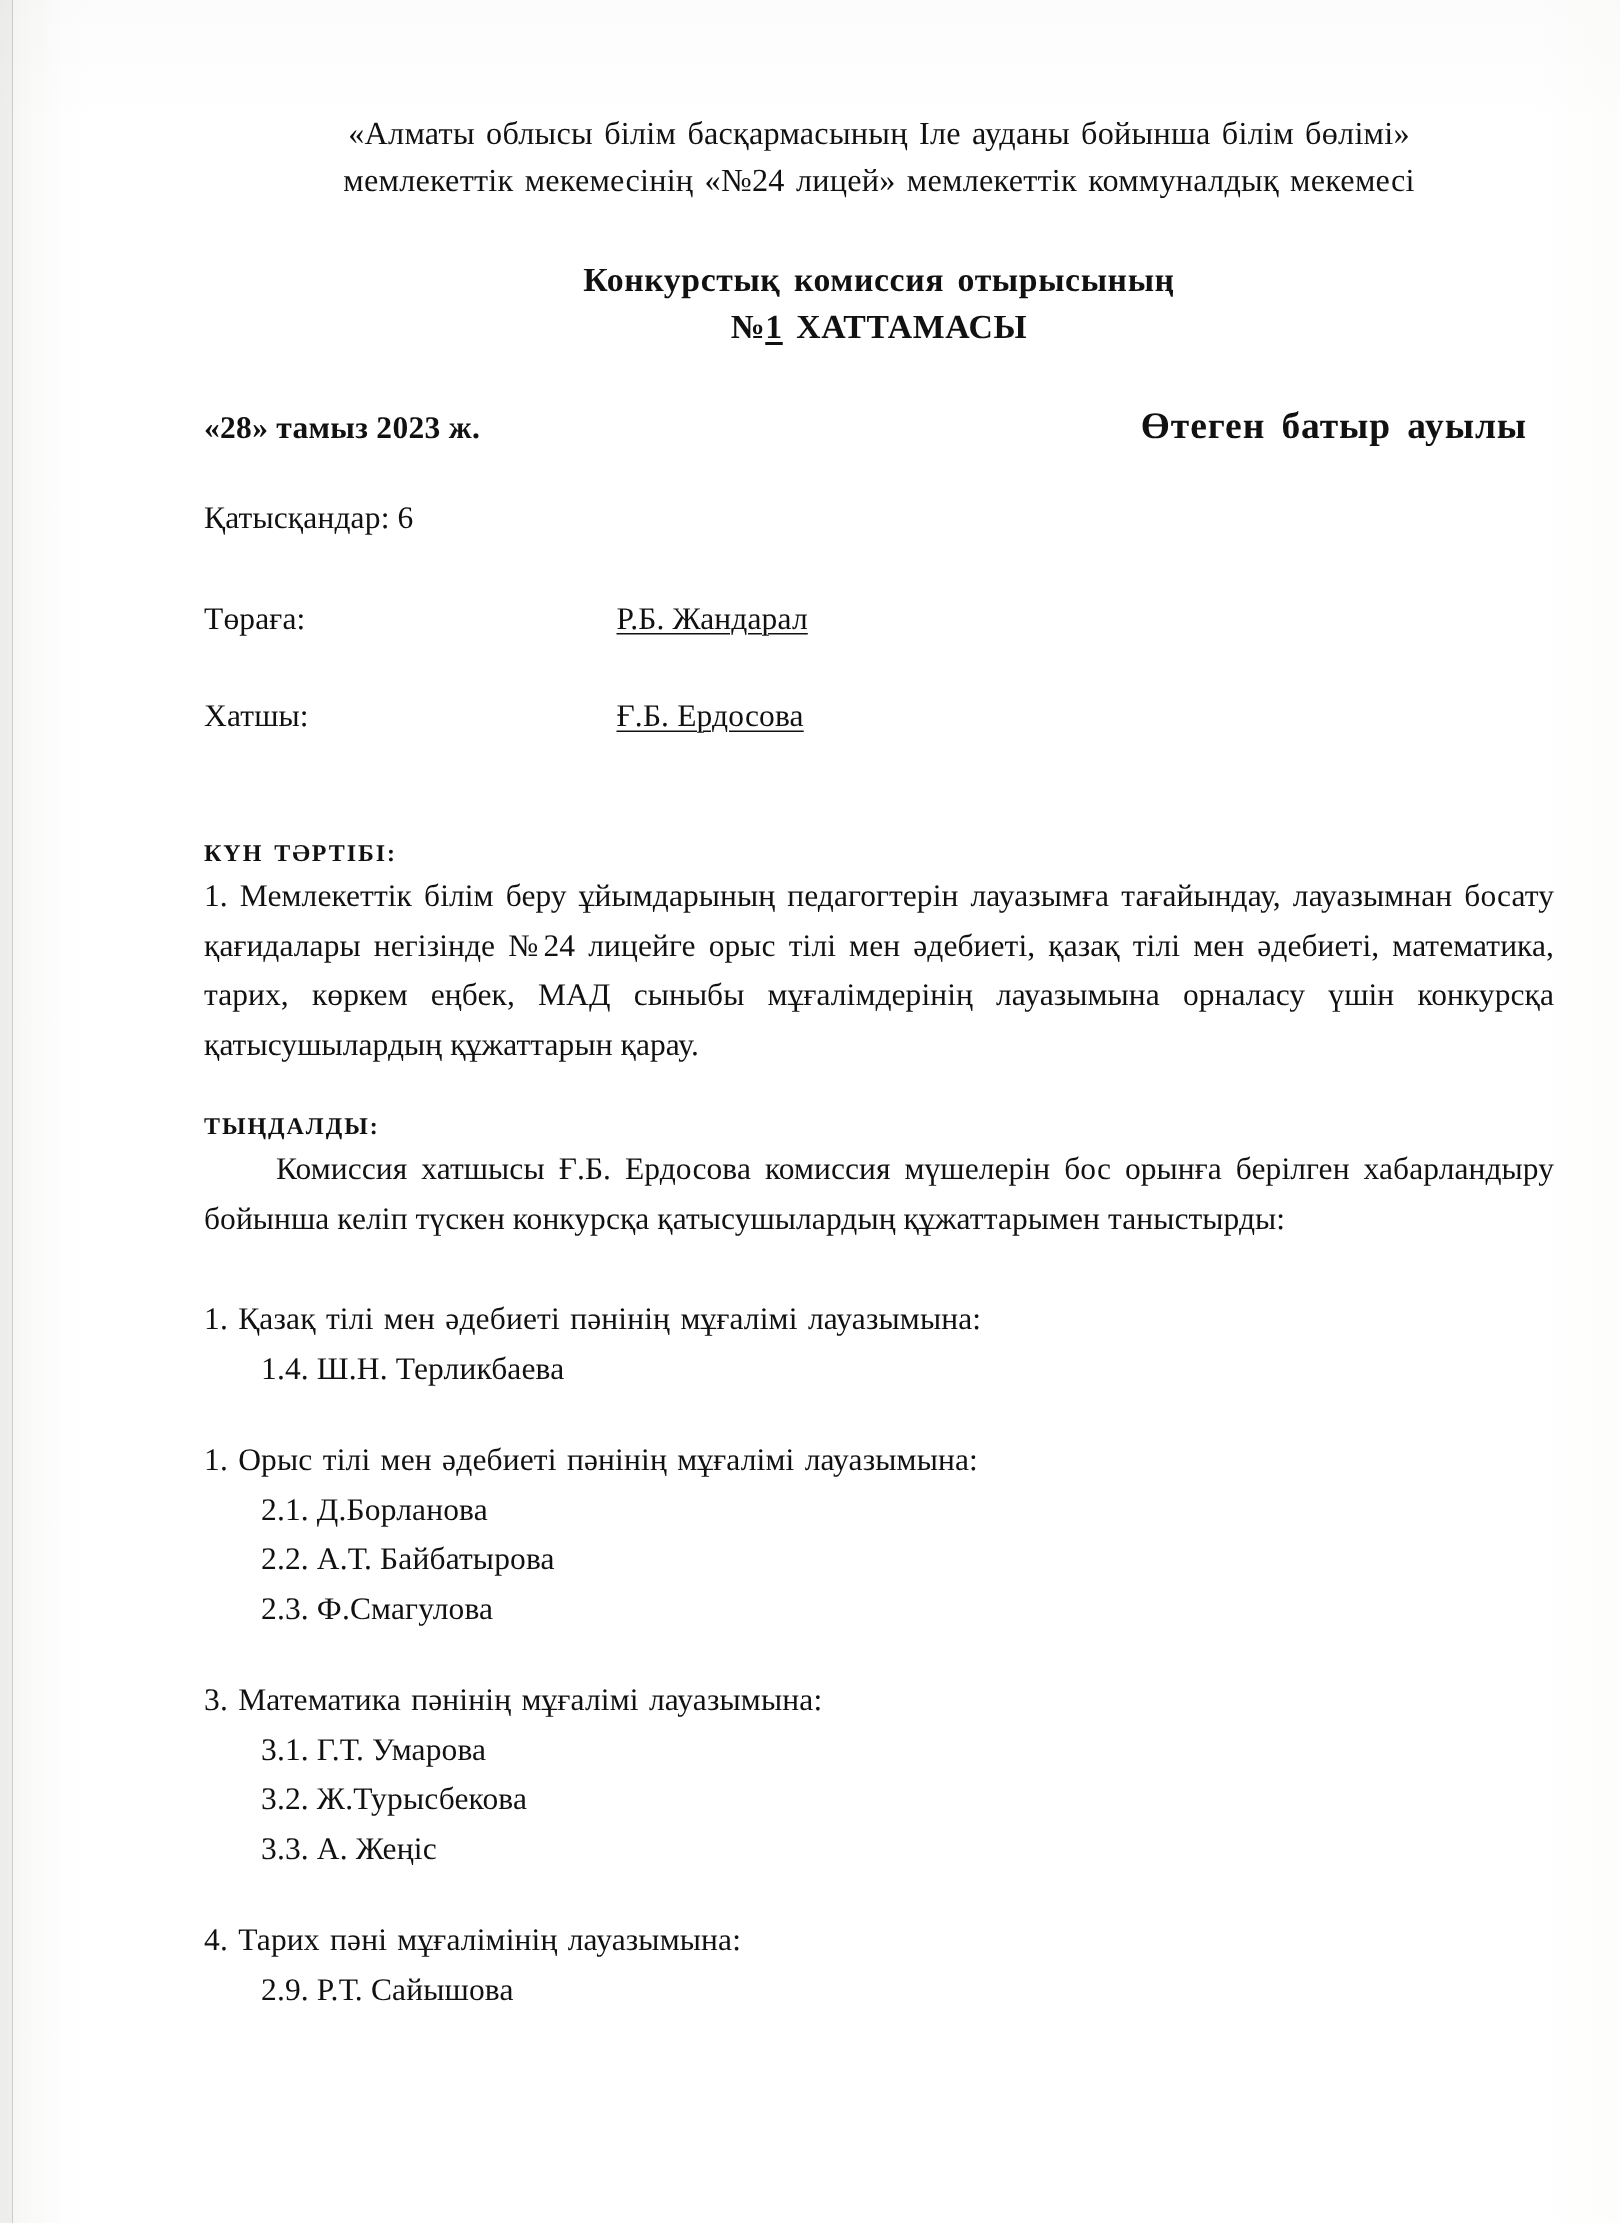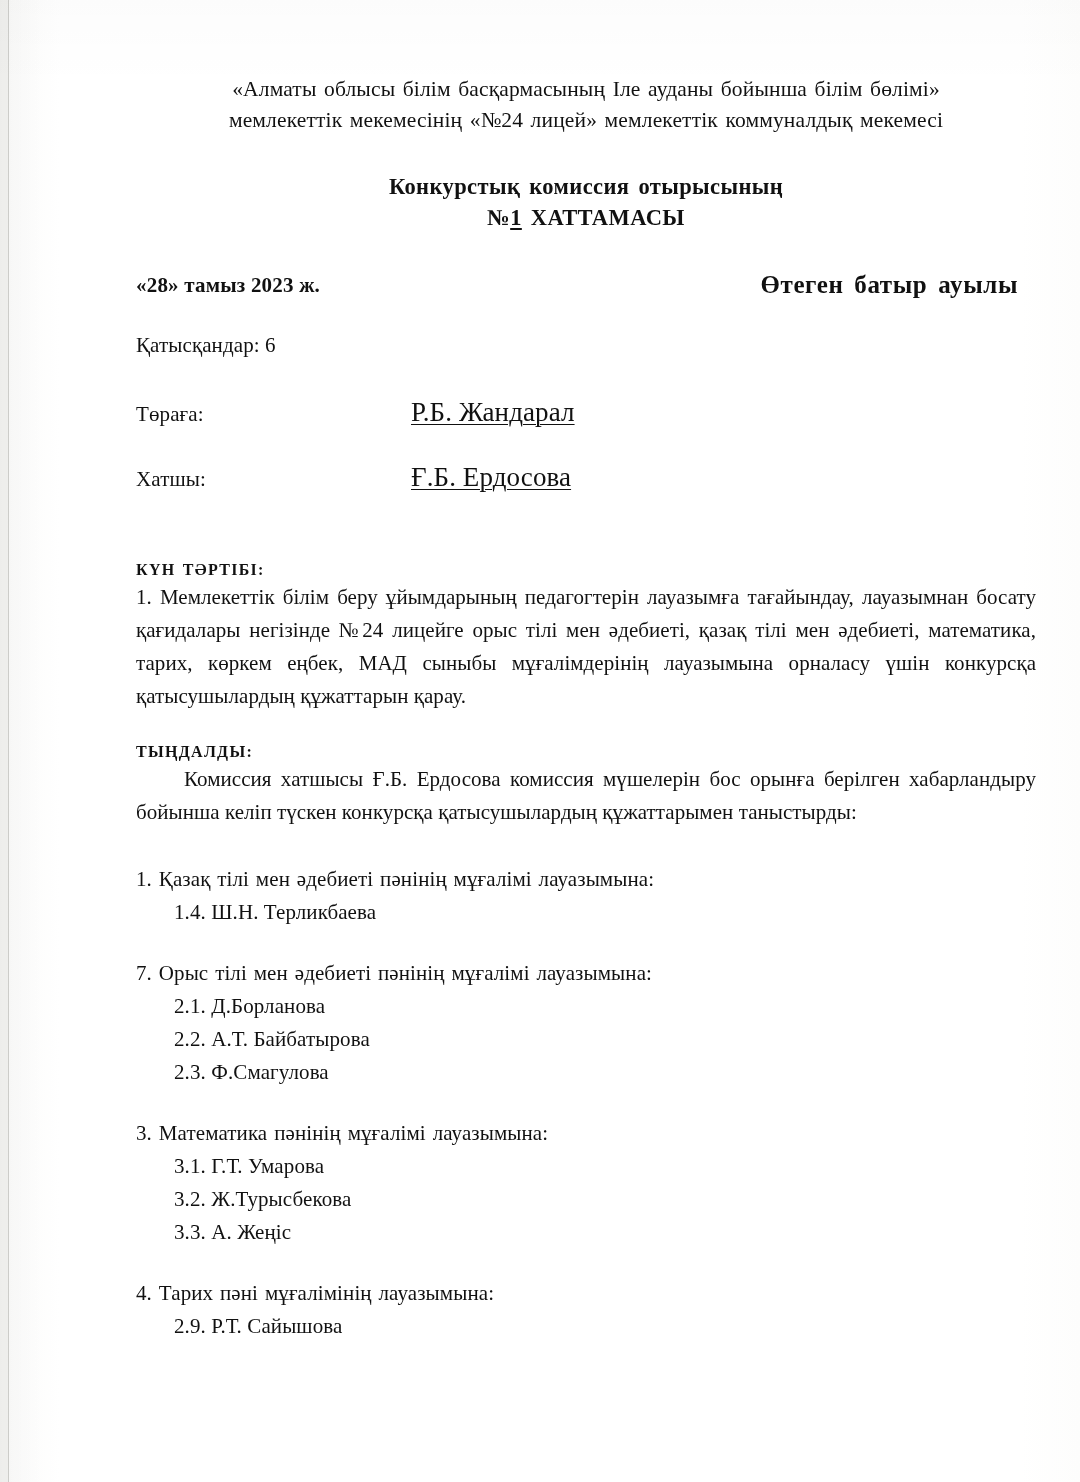--- a/index.html
+++ b/index.html
@@ -111,21 +111,21 @@
     width: 275px;
     flex: 0 0 275px;
     font-size: 21px;
     word-spacing: 3px;
     letter-spacing: 0.1px;
   }
   .person-names {
     flex: 1;
   }
   .person-name {
-    font-size: 27px;
+    font-size: 21px;
     line-height: 32px;
     display: inline-block;
     text-decoration: underline;
     text-underline-offset: 3px;
     text-decoration-thickness: 1.4px;
     letter-spacing: 0.1px;
   }
   .person-name + .person-name { margin-top: 0; }
   .names-stack .person-name { display: block; width: max-content; }
   .secretary-row { margin-top: 33px; }
@@ -233,21 +233,21 @@
     </div>
 
     <div class="positions">
 
       <div class="position-group">
         <div class="position-title">1. Қазақ тілі мен әдебиеті пәнінің мұғалімі лауазымына:</div>
         <div class="candidate">1.4. Ш.Н. Терликбаева</div>
       </div>
 
       <div class="position-group">
-        <div class="position-title">7. Орыс тілі мен әдебиеті пәнінің мұғалімі лауазымына:</div>
+        <div class="position-title">1. Орыс тілі мен әдебиеті пәнінің мұғалімі лауазымына:</div>
         <div class="candidate">2.1. Д.Борланова</div>
         <div class="candidate">2.2. А.Т. Байбатырова</div>
         <div class="candidate">2.3. Ф.Смагулова</div>
       </div>
 
       <div class="position-group">
         <div class="position-title">3. Математика пәнінің мұғалімі лауазымына:</div>
         <div class="candidate">3.1. Г.Т. Умарова</div>
         <div class="candidate">3.2. Ж.Турысбекова</div>
         <div class="candidate">3.3. А. Жеңіс</div>

